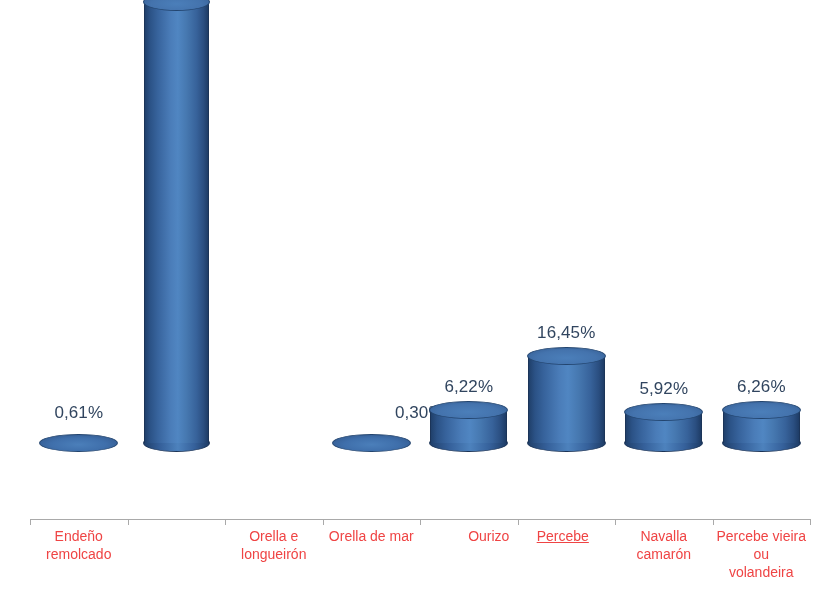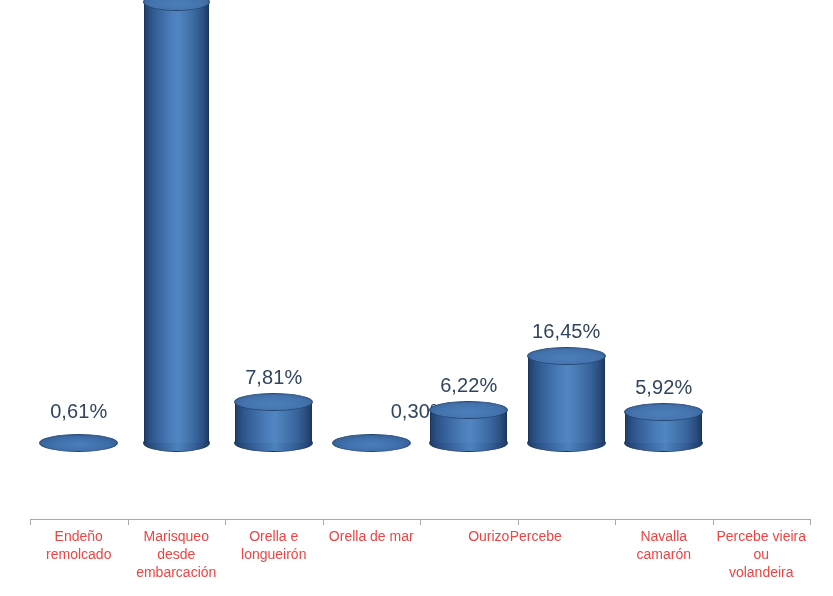--- a/index.html
+++ b/index.html
@@ -103,21 +103,21 @@
         #345b90 85%,
         #2b4e7e 100%);
   }
 
   
   .val-label {
     position: absolute;
     left: 50%;
     transform: translateX(-50%);
     white-space: nowrap;
-    font-size: 20px;
+    font-size: 17px;
     color: #31455f;
     letter-spacing: 0.1px;
   }
 
   
   #axis-line {
     position: absolute;
     height: 1px;
     background: #a9a9a9;
   }
@@ -158,28 +158,20 @@
         </div>
         <div class="val-label" style="bottom: 97px;">0,61%</div>
       </div>
       <div class="cat-col" style="left: 143.75px; width: 65px;">
         <div class="cyl" style="height: 450px; bottom: 77px;">
           <div class="cyl-bottom"></div>
           <div class="cyl-body"></div>
           <div class="cyl-top"></div>
         </div>
       </div>
-      <div class="cat-col" style="left: 235.25px; width: 77px;">
-        <div class="cyl" style="height: 50px; bottom: 77px;">
-          <div class="cyl-bottom"></div>
-          <div class="cyl-body"></div>
-          <div class="cyl-top"></div>
-        </div>
-        <div class="val-label" style="bottom: 131px;">7,81%</div>
-      </div>
       <div class="cat-col" style="left: 332.75px; width: 77px;">
         <div class="cyl disc-only" style="height: 18px; bottom: 68px;">
           <div class="cyl-top"></div>
         </div>
         <div class="val-label" style="bottom: 97px; margin-left: 48px;">0,30%</div>
       </div>
       <div class="cat-col" style="left: 430.25px; width: 77px; margin-top: 36px;">
         <div class="cyl" style="height: 42px; bottom: 77px;">
           <div class="cyl-bottom"></div>
           <div class="cyl-body"></div>
@@ -195,46 +187,49 @@
         </div>
         <div class="val-label" style="bottom: 177px;">16,45%</div>
       </div>
       <div class="cat-col" style="left: 625.25px; width: 77px;">
         <div class="cyl" style="height: 40px; bottom: 77px;">
           <div class="cyl-bottom"></div>
           <div class="cyl-body"></div>
           <div class="cyl-top"></div>
         </div>
         <div class="val-label" style="bottom: 121px;">5,92%</div>
+      </div>
+      <div class="cat-col" style="left: 722.75px; width: 77px;">
+        <div class="cyl" style="height: 42px; bottom: 77px;">
+          <div class="cyl-bottom"></div>
+          <div class="cyl-body"></div>
+          <div class="cyl-top"></div>
+        </div>
+        <div class="val-label" style="bottom: 123px;">6,26%</div>
       </div>
     </div>
 
   <div id="axis-line" style="left: 30px; width: 780px; top: 519px;"></div>
 
   <div id="cat-labels">
       <div class="cat-label" style="left: 30px; width: 97.5px;">
         <span>Endeño</span>
         <span>remolcado</span>
       </div>
-      <div class="cat-label" style="left: 127.5px; width: 97.5px;">
-        <span>Marisqueo</span>
-        <span>desde</span>
-        <span>embarcación</span>
-      </div>
       <div class="cat-label" style="left: 225px; width: 97.5px;">
         <span>Orella e</span>
         <span>longueirón</span>
       </div>
       <div class="cat-label" style="left: 322.5px; width: 97.5px;">
         <span>Orella de mar</span>
       </div>
       <div class="cat-label" style="left: 440px; width: 97.5px;">
         <span>Ourizo</span>
       </div>
-      <div class="cat-label" style="left: 487px; width: 97.5px;">
+      <div class="cat-label" style="left: 514px; width: 97.5px; text-decoration: underline;">
         <span>Percebe</span>
       </div>
       <div class="cat-label" style="left: 615px; width: 97.5px;">
         <span>Navalla camarón</span>
       </div>
       <div class="cat-label" style="left: 712.5px; width: 97.5px;">
         <span>Percebe vieira ou</span>
         <span>volandeira</span>
       </div>
     </div>

